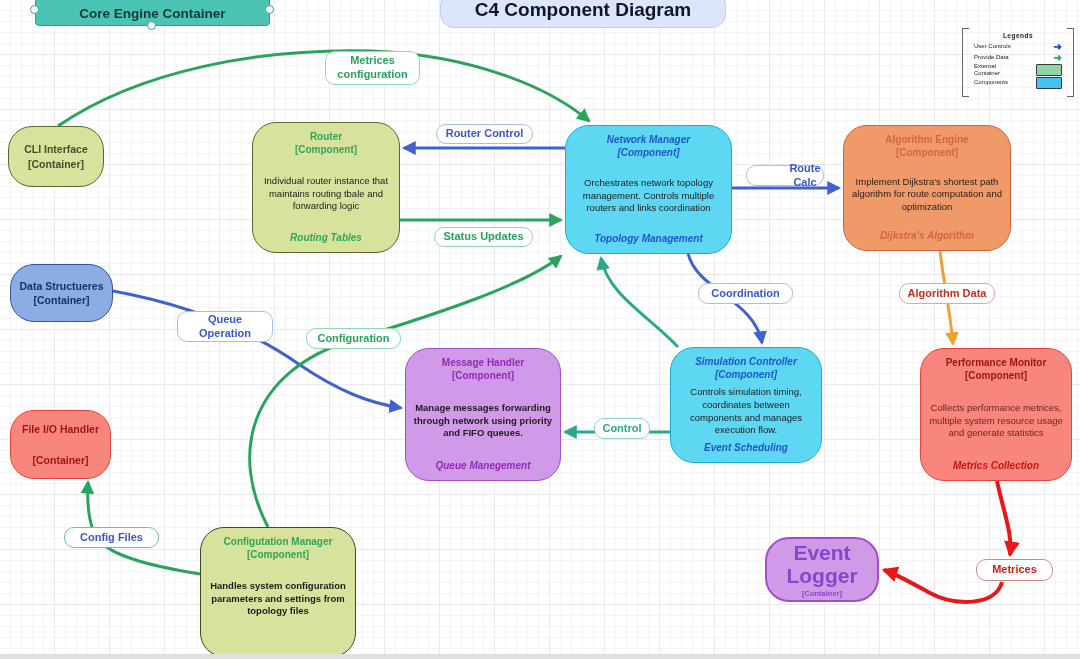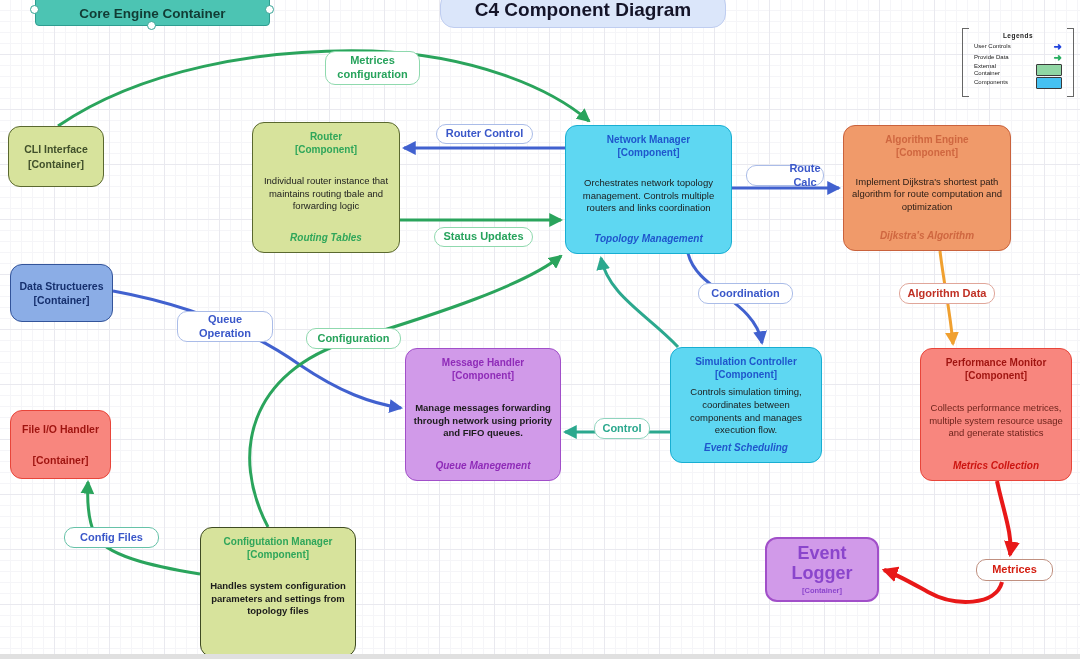--- a/index.html
+++ b/index.html
@@ -7,32 +7,32 @@
     position:relative;width:1080px;height:659px;overflow:hidden;
     font-family:"Liberation Sans",sans-serif;
     background:
       repeating-linear-gradient(to right, transparent 0 54px, #e9e9ef 54px 55px),
       repeating-linear-gradient(to bottom, transparent 0 54px, #e9e9ef 54px 55px),
       repeating-linear-gradient(to right, transparent 0 10px, #f5f5f8 10px 11px),
       repeating-linear-gradient(to bottom, transparent 0 10px, #f5f5f8 10px 11px),
       #ffffff;
   }
   #edges{position:absolute;left:0;top:0;z-index:1;}
-  .node{position:absolute;z-index:2;border-radius:12px;display:flex;flex-direction:column;
+  .node{position:absolute;z-index:2;border-radius:24px;display:flex;flex-direction:column;
         align-items:center;text-align:center;box-sizing:border-box;}
   .node .t{display:block;}
   .hd{font-weight:bold;font-size:10px;line-height:1.3;margin-top:7px;}
   .bd{font-size:9.5px;line-height:1.32;padding:0 5px;margin:auto 0;color:#1c1c1c;}
   .bd.bold{font-weight:bold;}
   .tag{font-style:italic;font-weight:bold;font-size:10px;margin-bottom:9px;text-align:center;}
   .small{justify-content:center;font-weight:bold;font-size:10.5px;line-height:1.35;}
   .olive{background:#d7e39c;border:1px solid #5a682f;}
   .olive-t{color:#2fa65a;}
   .cyan{background:#5ed7f2;border:1px solid #18aed2;}
-  .cyan-t{color:#1f56cc;}
+  .cyan-t{color:#1f56cc;font-style:italic;}
   .orange{background:#f09a6a;border:1px solid #c9623c;}
   .orange-t{color:#cf6740;}
   .orange .bd{color:#2e2018;}
   .bluebox{background:#8bade6;border:1px solid #33549a;color:#16306e;}
   .purple{background:#d19ae9;border:1px solid #a14fc9;}
   .purple-t{color:#8f2bb8;}
   .redbox{background:#f8867e;border:1px solid #e8453a;gap:16px;}
   .red-t{color:#9f1410;}
   .redbox .bd{color:#6e241c;}
   .red-tag{color:#cc1410;}
@@ -64,21 +64,21 @@
   .lg-title{text-align:center;font-weight:bold;font-size:6.5px;margin:2px 0 2px 0;letter-spacing:.5px;}
   .lg-row{display:flex;justify-content:space-between;align-items:center;min-height:11px;}
   .lg-label{font-size:6px;line-height:1.15;}
   .lg-arrow{font-size:10px;font-weight:bold;line-height:1;}
   .lg-arrow.blue{color:#2244dd;}
   .lg-arrow.green{color:#27ae60;}
   .lg-box{width:24px;height:10px;border:1px solid #3a3a3a;border-radius:1px;flex:none;}
   .lg-box.green{background:#90d6a4;}
   .lg-box.blue{background:#45c1f2;}
   #event-logger{border-width:2px;justify-content:center;}
-  #event-logger .big{font-size:18px;font-weight:bold;color:#8a45cc;line-height:1.1;width:80px;margin:0 auto;text-align:center;}
+  #event-logger .big{font-size:21px;font-weight:bold;color:#8a45cc;line-height:1.1;width:80px;margin:0 auto;text-align:center;}
   #event-logger .sub{font-size:7.5px;font-weight:bold;color:#8a45cc;margin-top:2px;}
   #bottom-edge{position:absolute;left:0;right:0;bottom:0;height:5px;background:#e0e0e0;z-index:5;}
 </style>
 </head>
 <body>
 
 <div id="canvas">
 
   <svg id="edges" width="1080" height="659" viewBox="0 0 1080 659">
     <defs>

